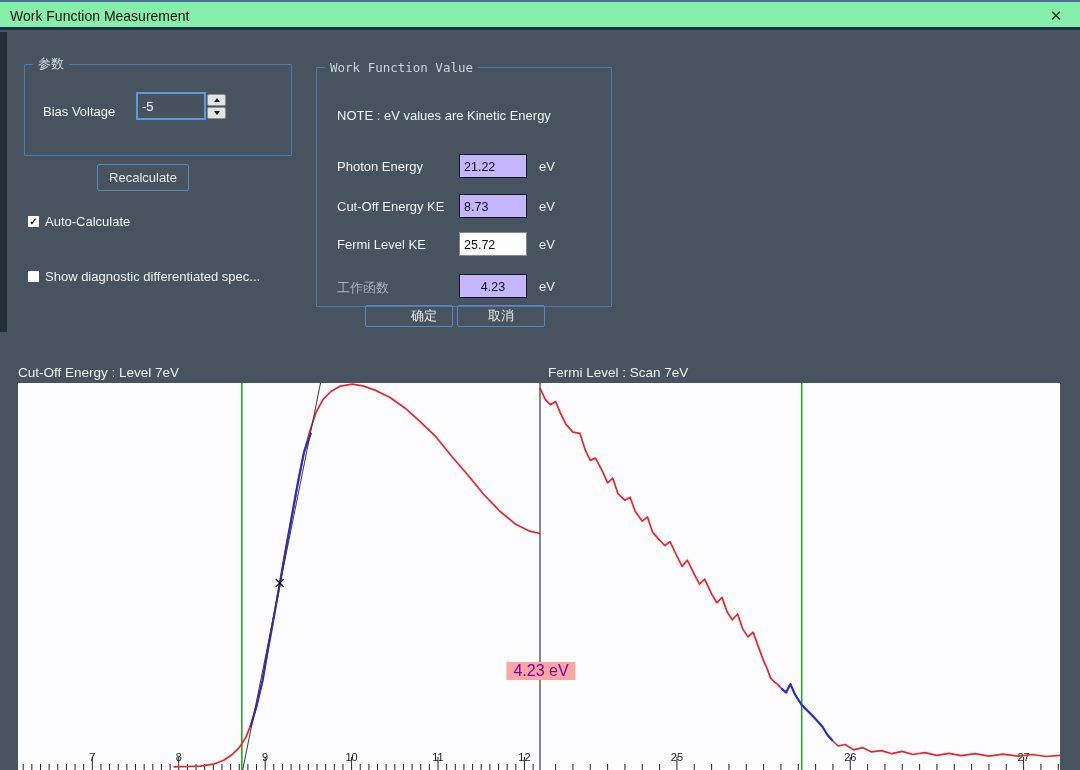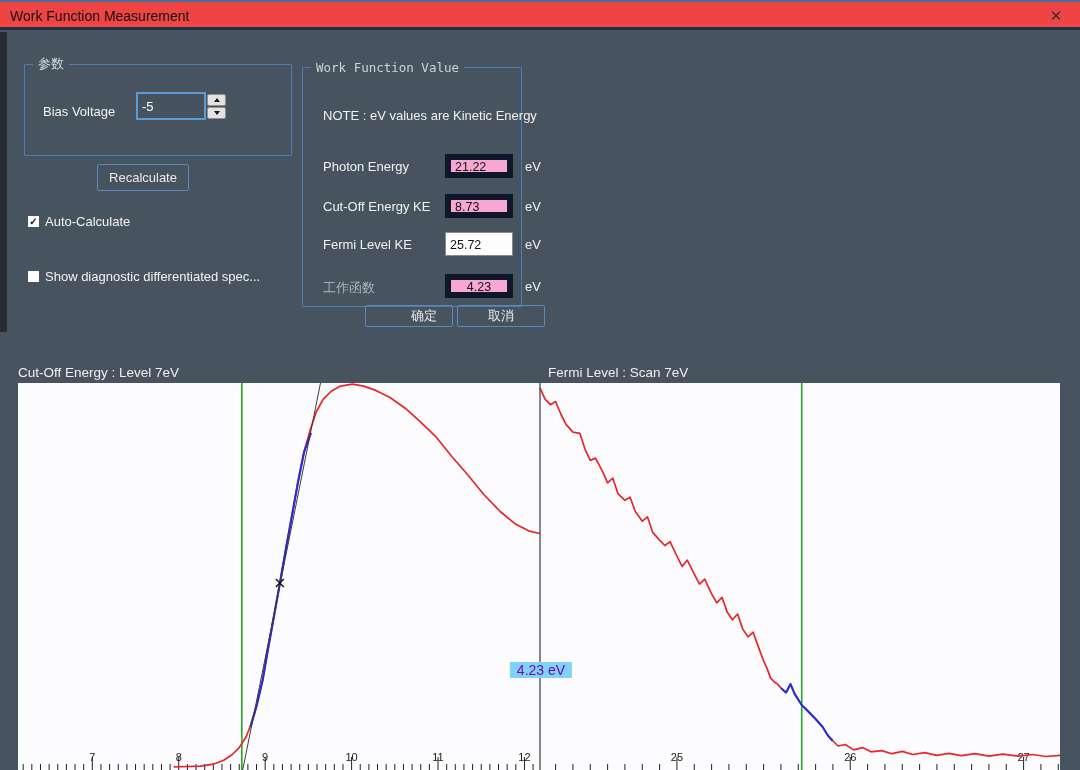--- a/index.html
+++ b/index.html
@@ -1,17 +1,17 @@
 <!DOCTYPE html>
 <html><head>
 <meta charset="utf-8">
 <style>
   html,body{margin:0;padding:0;}
   body{width:1080px;height:770px;overflow:hidden;background:#47545f;font-family:"Liberation Sans",sans-serif;position:relative;}
-  .titlebar{position:absolute;left:0;top:0;width:1080px;height:30px;background:#ef4444;border-top:2px solid #4b6f97;border-bottom:3px solid #1d3145;box-sizing:border-box;}
+  .titlebar{position:absolute;left:0;top:0;width:1080px;height:30px;background:#86efac;border-top:2px solid #4b6f97;border-bottom:3px solid #1d3145;box-sizing:border-box;}
   .titlebar .title{position:absolute;left:10px;top:0;line-height:28px;font-size:14px;color:#111;}
   .close-btn{position:absolute;right:4px;top:0;width:40px;height:28px;text-align:center;line-height:28px;font-size:15px;color:#333;cursor:pointer;}
   .edge-strip{position:absolute;left:0;top:32px;width:7px;height:300px;background:#262d35;}
 
   fieldset.group{position:absolute;border:1px solid #4e7cb2;border-radius:1px;background:transparent;margin:12px;padding:0;box-sizing:border-box;}
   fieldset.group legend{margin-left:8px;padding:0 5px;font-size:13px;color:#d4dae0;}
   #wf-group legend{font-family:"DejaVu Sans Mono",monospace;font-size:12.5px;color:#ccd3da;}
 
   .lbl{position:absolute;color:#f2f2f2;font-size:13px;white-space:nowrap;}
   .lbl.dim{color:#a9b3bb;}
@@ -25,26 +25,26 @@
   .tri-up{border-left:3.5px solid transparent;border-right:3.5px solid transparent;border-bottom:4.5px solid #1a1a1a;}
   .tri-down{border-left:3.5px solid transparent;border-right:3.5px solid transparent;border-top:4.5px solid #1a1a1a;}
 
   .btn{position:absolute;background:transparent;border:1px solid #5b87bd;border-radius:2px;color:#e9e9e9;font-size:13px;font-family:"Liberation Sans",sans-serif;cursor:pointer;}
 
   .chk-row{position:absolute;display:flex;align-items:center;cursor:pointer;}
   .chk-box{width:11px;height:11px;background:#fff;display:inline-block;margin-right:6px;text-align:center;line-height:11px;font-size:10px;color:#101010;font-weight:bold;}
   .chk-row .lbl-inline{color:#f2f2f2;font-size:13px;white-space:nowrap;}
 
   .val-field{position:absolute;width:68px;height:24px;box-sizing:border-box;font-size:12.5px;color:#111;padding:2px 4px 0 4px;font-family:"Liberation Sans",sans-serif;}
-  .val-field.gray{background:#f9a8d4;border:6px solid #0f172a;}
+  .val-field.gray{background:#c4b5fd;border:1px solid #0f172a;}
   .val-field.white{background:#fdfdfd;border:1px solid #8a8a8a;}
 
   .chart-title{position:absolute;color:#efefef;font-size:13.5px;white-space:nowrap;}
   #chart-svg{position:absolute;left:18px;top:383px;background:#fcfcfe;}
-  .annotation{position:absolute;top:662px;left:541px;transform:translateX(-50%);font-size:14px;background:#7dd3fc;padding:0 7px;z-index:5;white-space:nowrap;}
+  .annotation{position:absolute;top:662px;left:541px;transform:translateX(-50%);font-size:16px;background:#fca5a5;padding:0 7px;z-index:5;white-space:nowrap;}
 </style>
 </head>
 <body>
 
 <div class="titlebar">
   <span class="title">Work Function Measurement</span>
   <span class="close-btn">✕</span>
 </div>
 
 <div class="edge-strip"></div>
@@ -72,21 +72,21 @@
 <div class="chk-row" style="left:28px;top:214px;">
   <span class="chk-box">✓</span>
   <span class="lbl-inline">Auto-Calculate</span>
 </div>
 
 <div class="chk-row" style="left:28px;top:269px;">
   <span class="chk-box"></span>
   <span class="lbl-inline">Show diagnostic differentiated spec...</span>
 </div>
 
-<fieldset class="group" id="wf-group" style="left:290px;top:48px;width:220px;height:247px;">
+<fieldset class="group" id="wf-group" style="left:304px;top:48px;width:296px;height:247px;">
   <legend>Work Function Value</legend>
   <span class="lbl" style="left:20px;top:33px;">NOTE : eV values are Kinetic Energy</span>
 
   <span class="lbl" style="left:20px;top:84px;">Photon Energy</span>
   <input class="val-field gray" style="left: 142px; top: 79px;" readonly="" value="21.22">
   <span class="lbl" style="left:222px;top:84px;">eV</span>
 
   <span class="lbl" style="left:20px;top:124px;">Cut-Off Energy KE</span>
   <input class="val-field gray" style="left: 142px; top: 119px;" readonly="" value="8.73">
   <span class="lbl" style="left:222px;top:124px;">eV</span>

